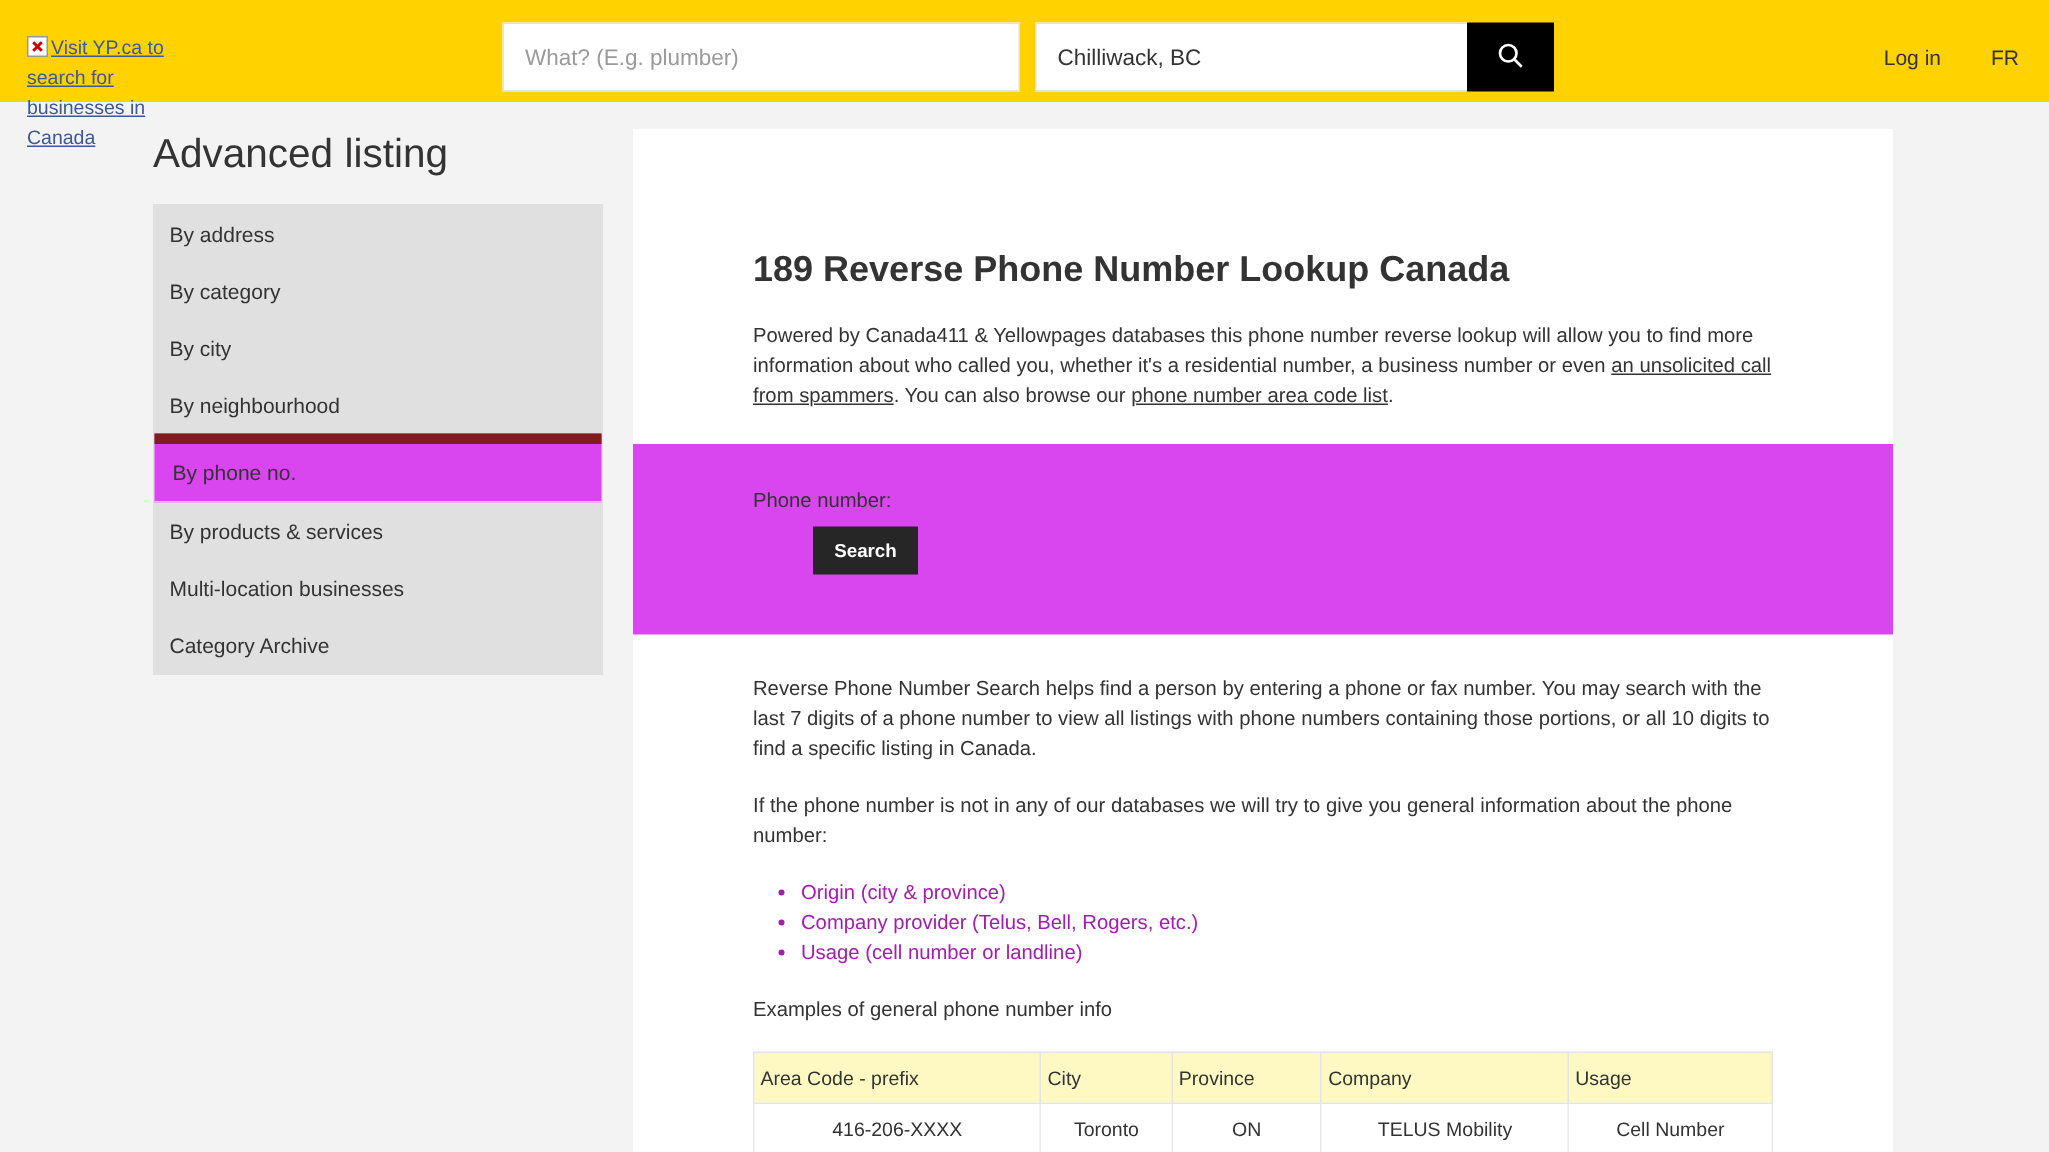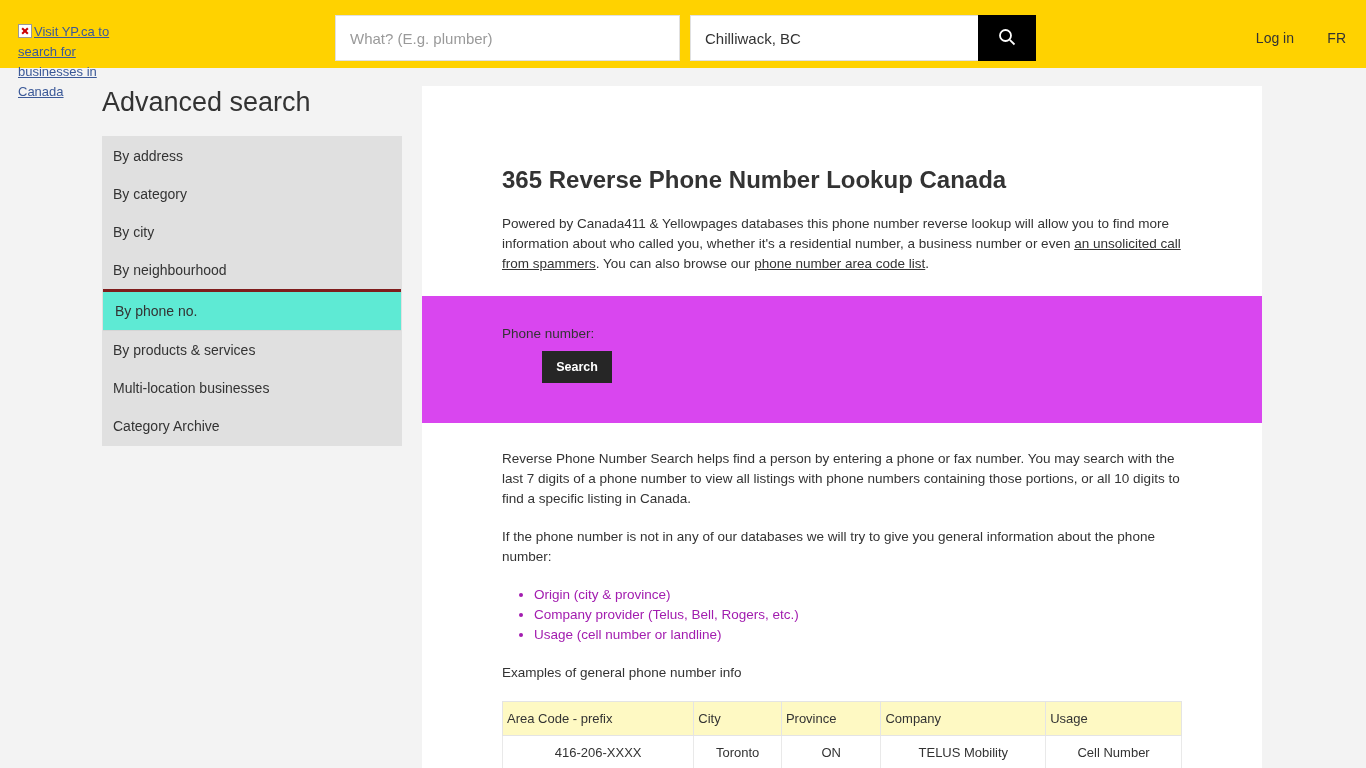--- a/index.html
+++ b/index.html
@@ -142,22 +142,22 @@
     background: #e0e0e0;
     border: 1px solid #e0e0e0;
   }
   .side-list li {
     font-size: 14px;
     color: #333;
     padding: 11px 0 11px 10px;
     cursor: pointer;
   }
   .side-list li.active {
-    background: #5eead4;
-    border-top: 3px solid #7f1d1d;
+    background: #d946ef;
+    border-top: 7px solid #7f1d1d;
     border-bottom: 1px solid #d5d5d5;
     padding-left: 12px;
   }
 
   
   .content {
     position: absolute;
     left: 422px;
     top: 18px;
     width: 840px;
@@ -277,37 +277,37 @@
     </svg>
   </button>
 
   <a class="login-link" href="#">Log in</a>
   <a class="lang-link" href="#">FR</a>
 </div>
 
 <div class="page">
 
   <div class="sidebar">
-    <h1 class="adv-title">Advanced search</h1>
+    <h1 class="adv-title">Advanced listing</h1>
     <ul class="side-list">
       <li>By address</li>
       <li>By category</li>
       <li>By city</li>
       <li>By neighbourhood</li>
       <li class="active">By phone no.</li>
       <li>By products &amp; services</li>
       <li>Multi-location businesses</li>
       <li>Category Archive</li>
     </ul>
   </div>
 
   <div class="content">
 
     <div class="intro">
-      <h2>365 Reverse Phone Number Lookup Canada</h2>
+      <h2>189 Reverse Phone Number Lookup Canada</h2>
       <p><span>Powered by Canada411 &amp; Yellowpages databases this phone number reverse lookup will allow you to find more information about who called you, whether it's a residential number, a business number or even </span><a href="#">an unsolicited call from spammers</a><span>. You can also browse our </span><a href="#">phone number area code list</a><span>.</span></p>
     </div>
 
     <div class="search-panel">
       <div class="label">Phone number:</div>
       <div class="phone-row">
         <button class="phone-search-btn">Search</button>
       </div>
     </div>
 

